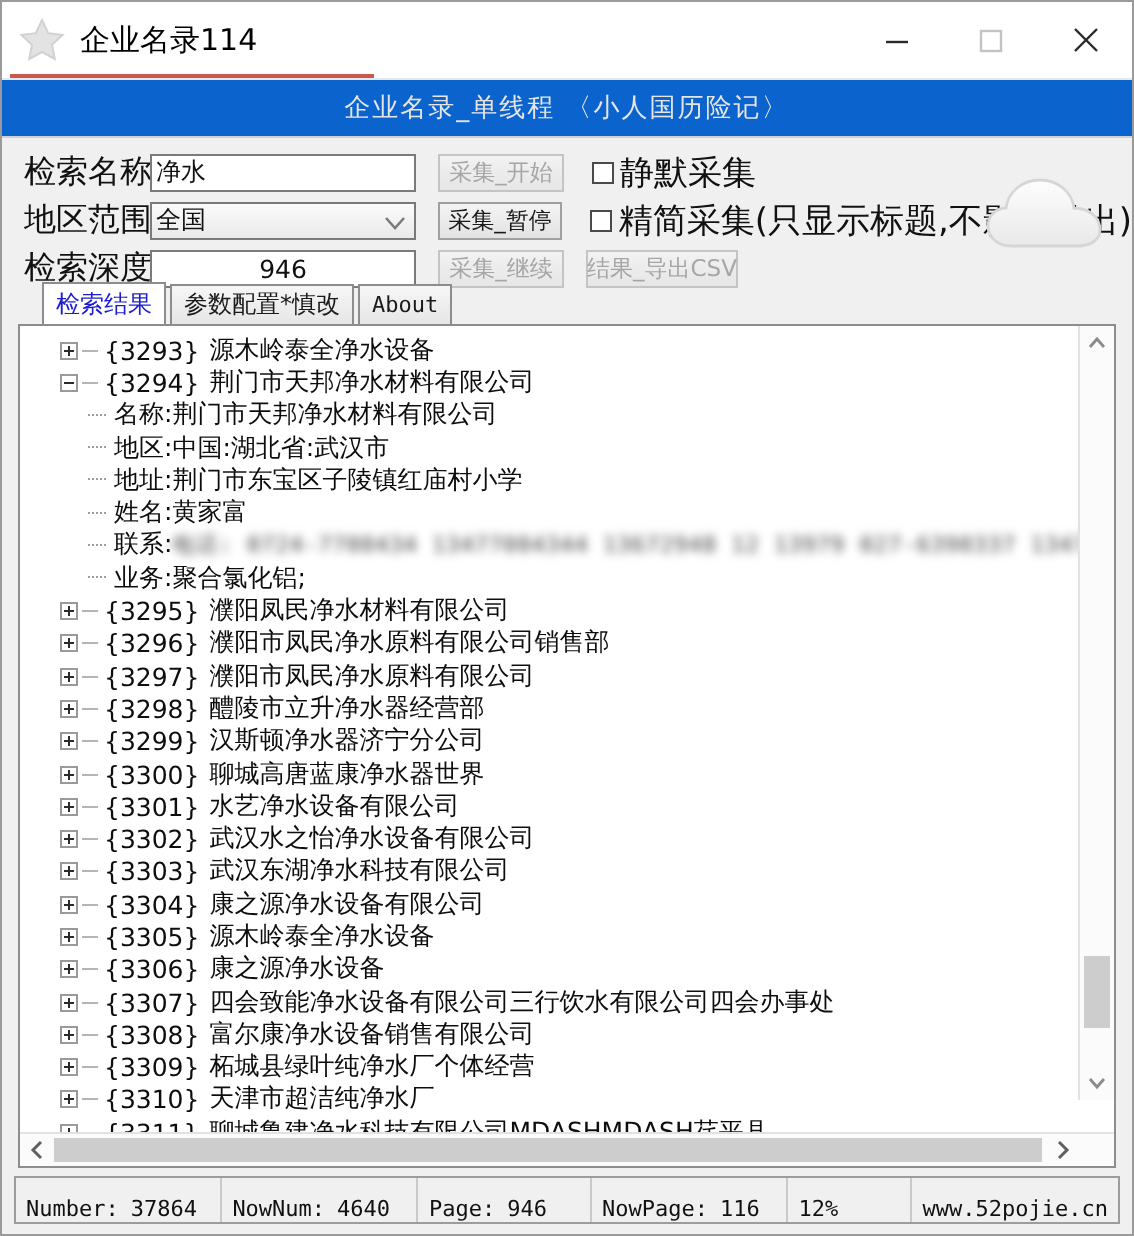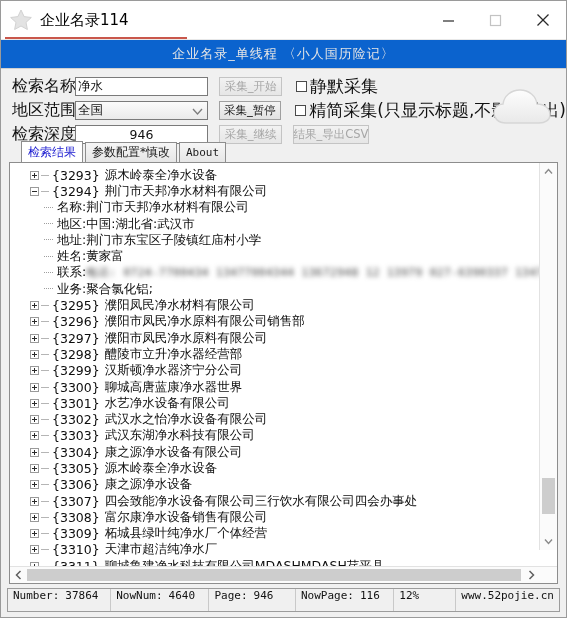--- a/index.html
+++ b/index.html
@@ -186,21 +186,21 @@
 
   
   .statusbar{
     height:22px;min-height:22px;margin:4px 6px 5px 6px;
     border:1px solid #9c9c9c;background:#f0f0f0;
     display:flex;align-items:center;
     font-family:"DejaVu Sans Mono","Liberation Mono",monospace;
     font-size:11px;color:#111;
   }
   .scell{
-    height:100%;display:flex;align-items:flex-start;padding:0 5px;
+    height:100%;display:flex;align-items:flex-end;padding:0 5px;
     border-right:1px solid #c9c9c9;white-space:nowrap;box-sizing:border-box;
   }
   .scell:last-child{border-right:none;}
   .sk{margin-right:6px;}
 </style>
 </head>
 <body>
 
 <div class="window">
 

